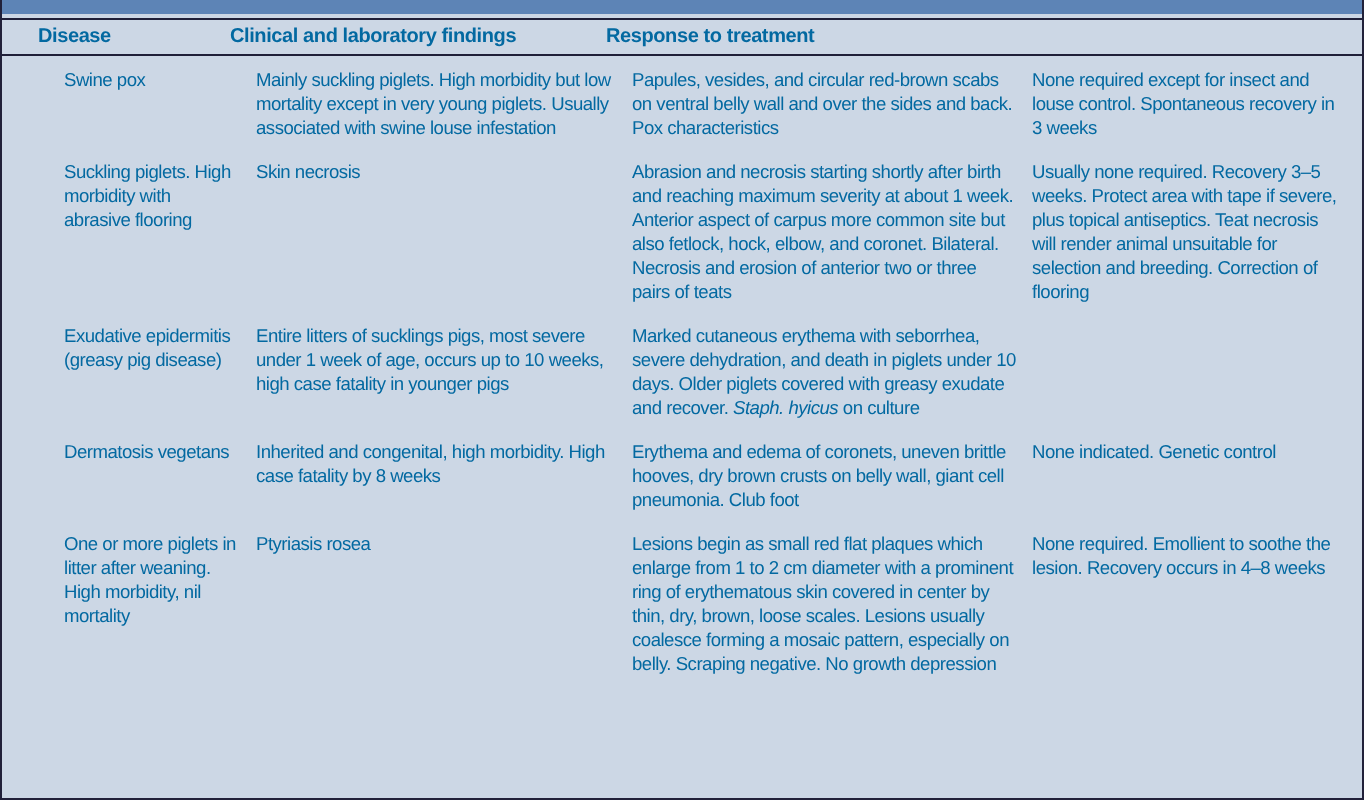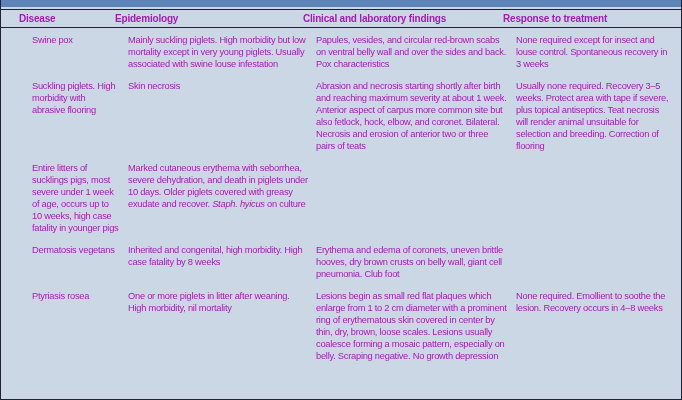--- a/index.html
+++ b/index.html
@@ -10,21 +10,21 @@
   .page {
     position: relative;
     width: 682px;
     height: 400px;
     box-sizing: border-box;
     background: #ccd7e5;
     border-left: 1px solid #21213a;
     border-right: 1px solid #21213a;
     border-bottom: 1px solid #21213a;
     font-family: "Liberation Sans", sans-serif;
-    color: #a21caf;
+    color: #0369a1;
     overflow: hidden;
   }
   .top-band {
     height: 7px;
     background: #5d84b6;
     margin-bottom: 2px;
   }
   .rule {
     height: 0;
     border-top: 1px solid #1f1f38;
@@ -68,21 +68,20 @@
 </head>
 <body>
 
 <div class="page">
 
   <div class="top-band"></div>
   <div class="rule"></div>
 
   <div class="grid header-row">
     <div class="header-cell">Disease</div>
-    <div class="header-cell">Epidemiology</div>
     <div class="header-cell">Clinical and laboratory findings</div>
     <div class="header-cell">Response to treatment</div>
   </div>
 
   <div class="rule"></div>
 
   <div class="body">
 
     <div class="grid row">
       <div class="cell">Swine pox</div>
@@ -92,31 +91,33 @@
     </div>
 
     <div class="grid row">
       <div class="cell">Suckling piglets. High morbidity with abrasive flooring</div>
       <div class="cell">Skin necrosis</div>
       <div class="cell">Abrasion and necrosis starting shortly after birth and reaching maximum severity at about 1 week. Anterior aspect of carpus more common site but also fetlock, hock, elbow, and coronet. Bilateral. Necrosis and erosion of anterior two or three pairs of teats</div>
       <div class="cell">Usually none required. Recovery 3–5 weeks. Protect area with tape if severe, plus topical antiseptics. Teat necrosis will render animal unsuitable for selection and breeding. Correction of flooring</div>
     </div>
 
     <div class="grid row">
+      <div class="cell">Exudative epidermitis (greasy pig disease)</div>
       <div class="cell">Entire litters of sucklings pigs, most severe under 1 week of age, occurs up to 10 weeks, high case fatality in younger pigs</div>
       <div class="cell"><span>Marked cutaneous erythema with seborrhea, severe dehydration, and death in piglets under 10 days. Older piglets covered with greasy exudate and recover. </span><em>Staph. hyicus</em><span> on culture</span></div>
     </div>
 
     <div class="grid row">
       <div class="cell">Dermatosis vegetans</div>
       <div class="cell">Inherited and congenital, high morbidity. High case fatality by 8 weeks</div>
       <div class="cell">Erythema and edema of coronets, uneven brittle hooves, dry brown crusts on belly wall, giant cell pneumonia. Club foot</div>
+      <div class="cell">None indicated. Genetic control</div>
     </div>
 
     <div class="grid row">
+      <div class="cell">One or more piglets in litter after weaning. High morbidity, nil mortality</div>
       <div class="cell">Ptyriasis rosea</div>
-      <div class="cell">One or more piglets in litter after weaning. High morbidity, nil mortality</div>
       <div class="cell">Lesions begin as small red flat plaques which enlarge from 1 to 2 cm diameter with a prominent ring of erythematous skin covered in center by thin, dry, brown, loose scales. Lesions usually coalesce forming a mosaic pattern, especially on belly. Scraping negative. No growth depression</div>
       <div class="cell">None required. Emollient to soothe the lesion. Recovery occurs in 4–8 weeks</div>
     </div>
 
   </div>
 </div>
 
 </body></html>

